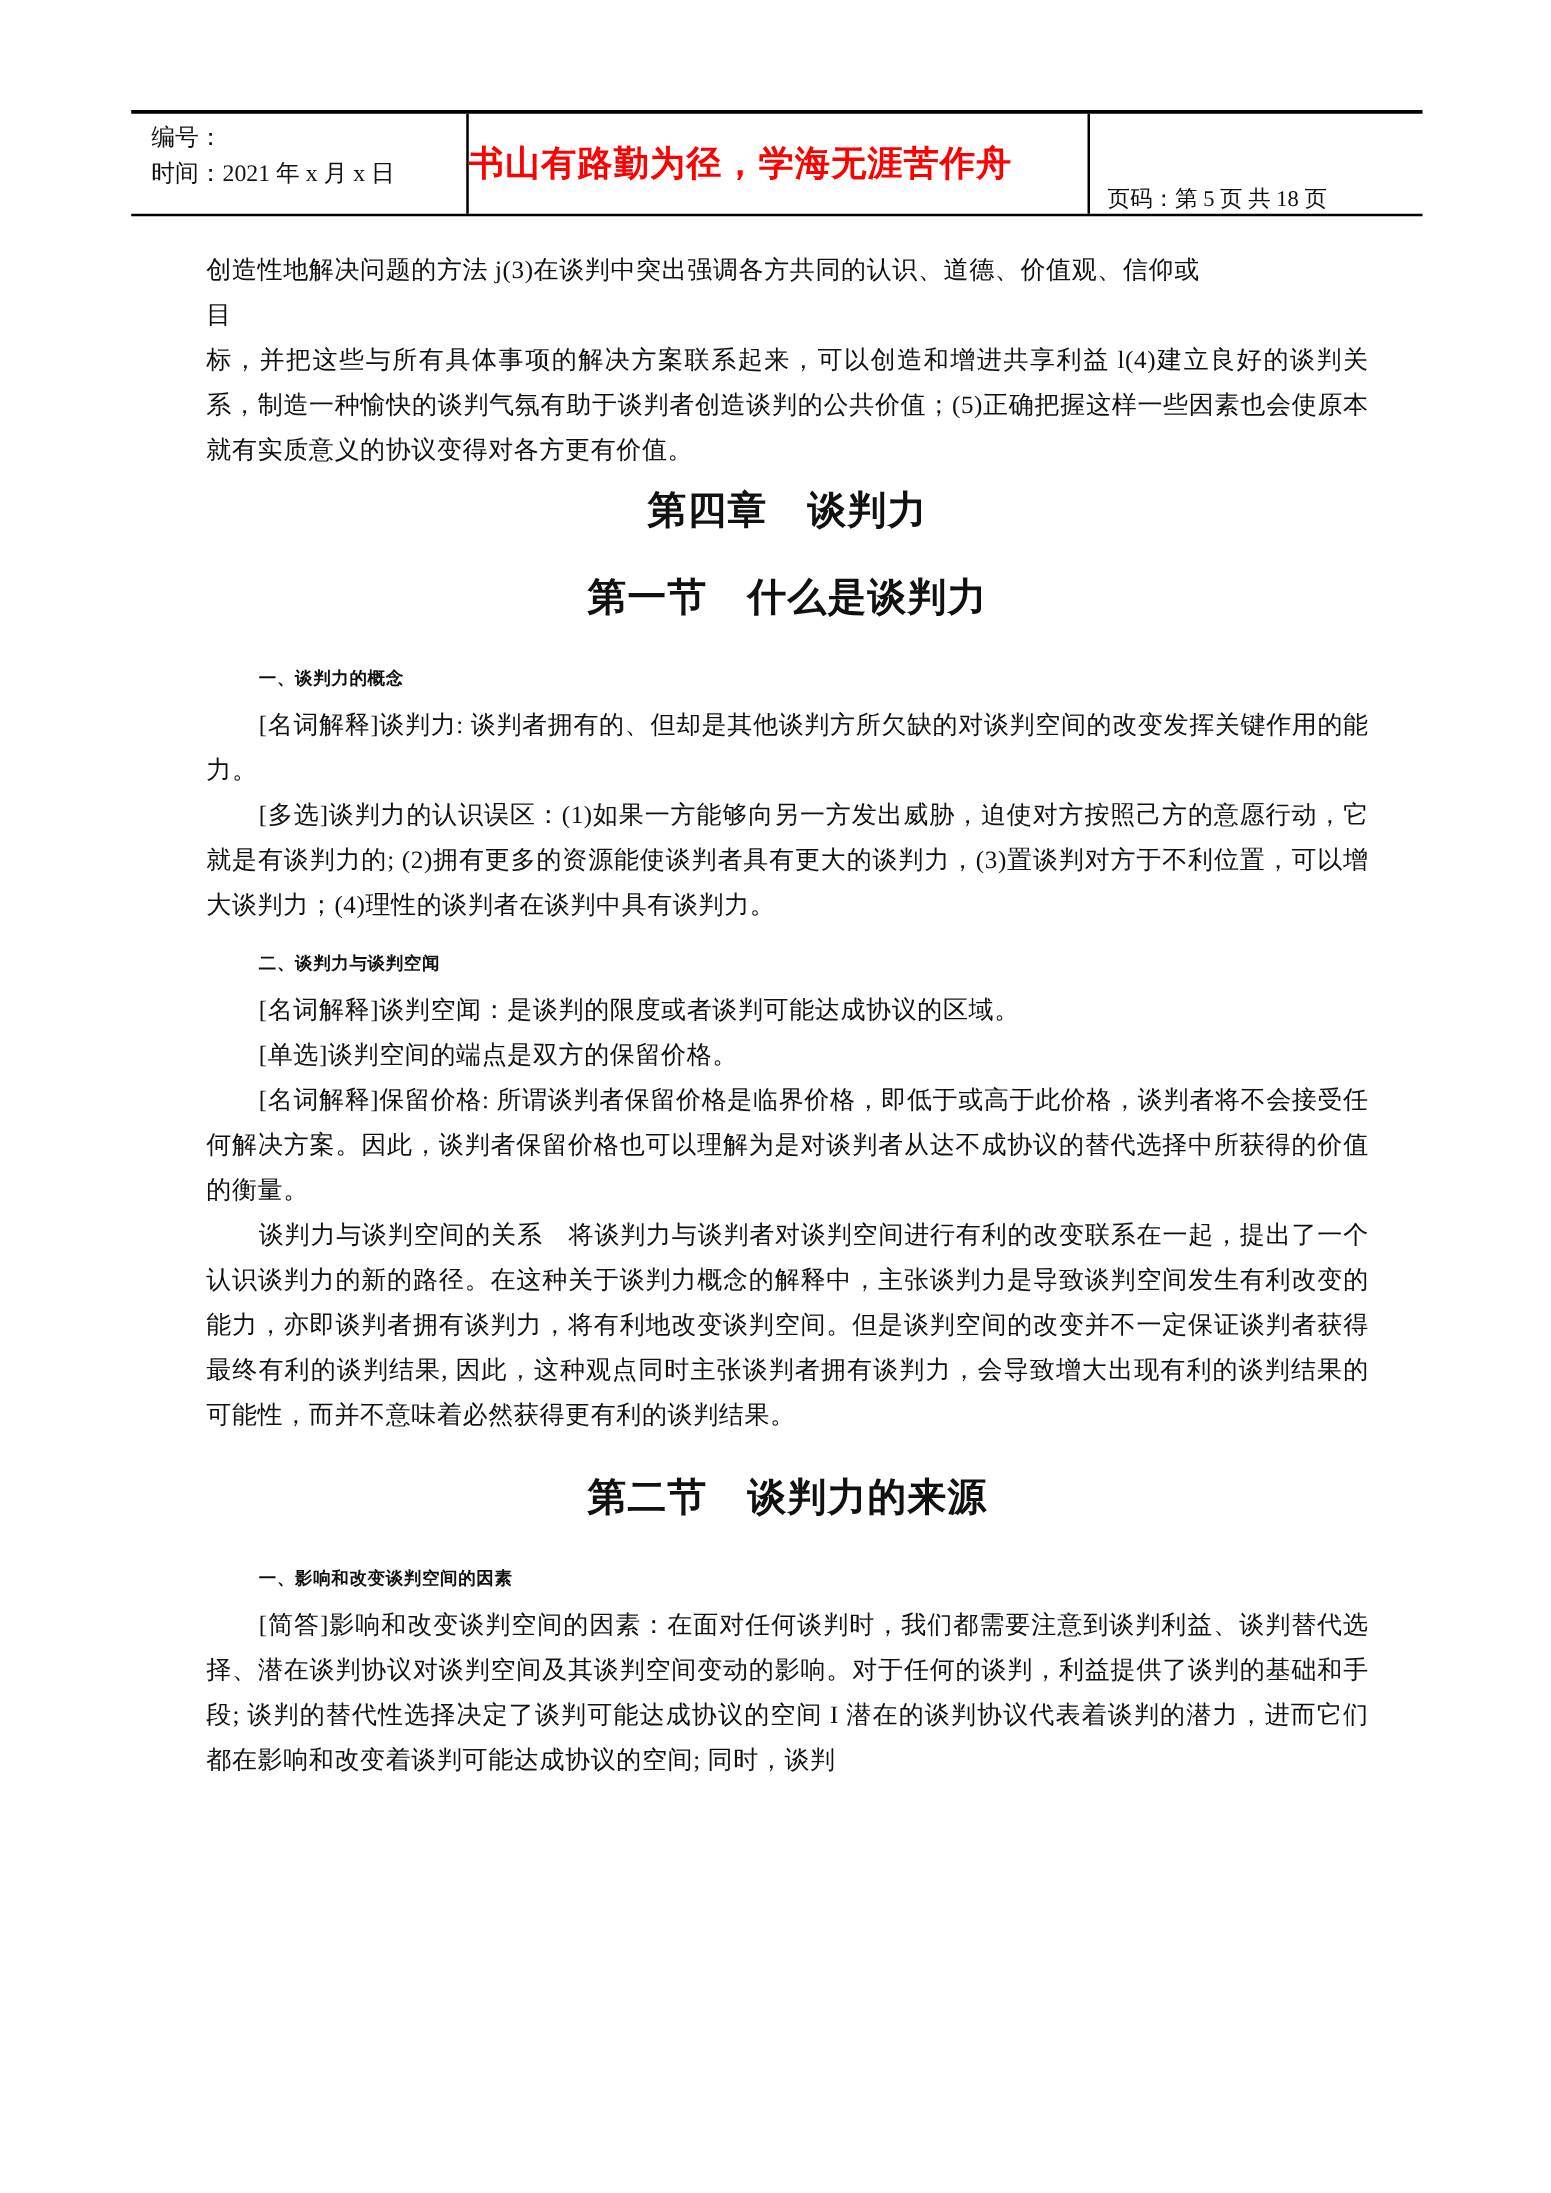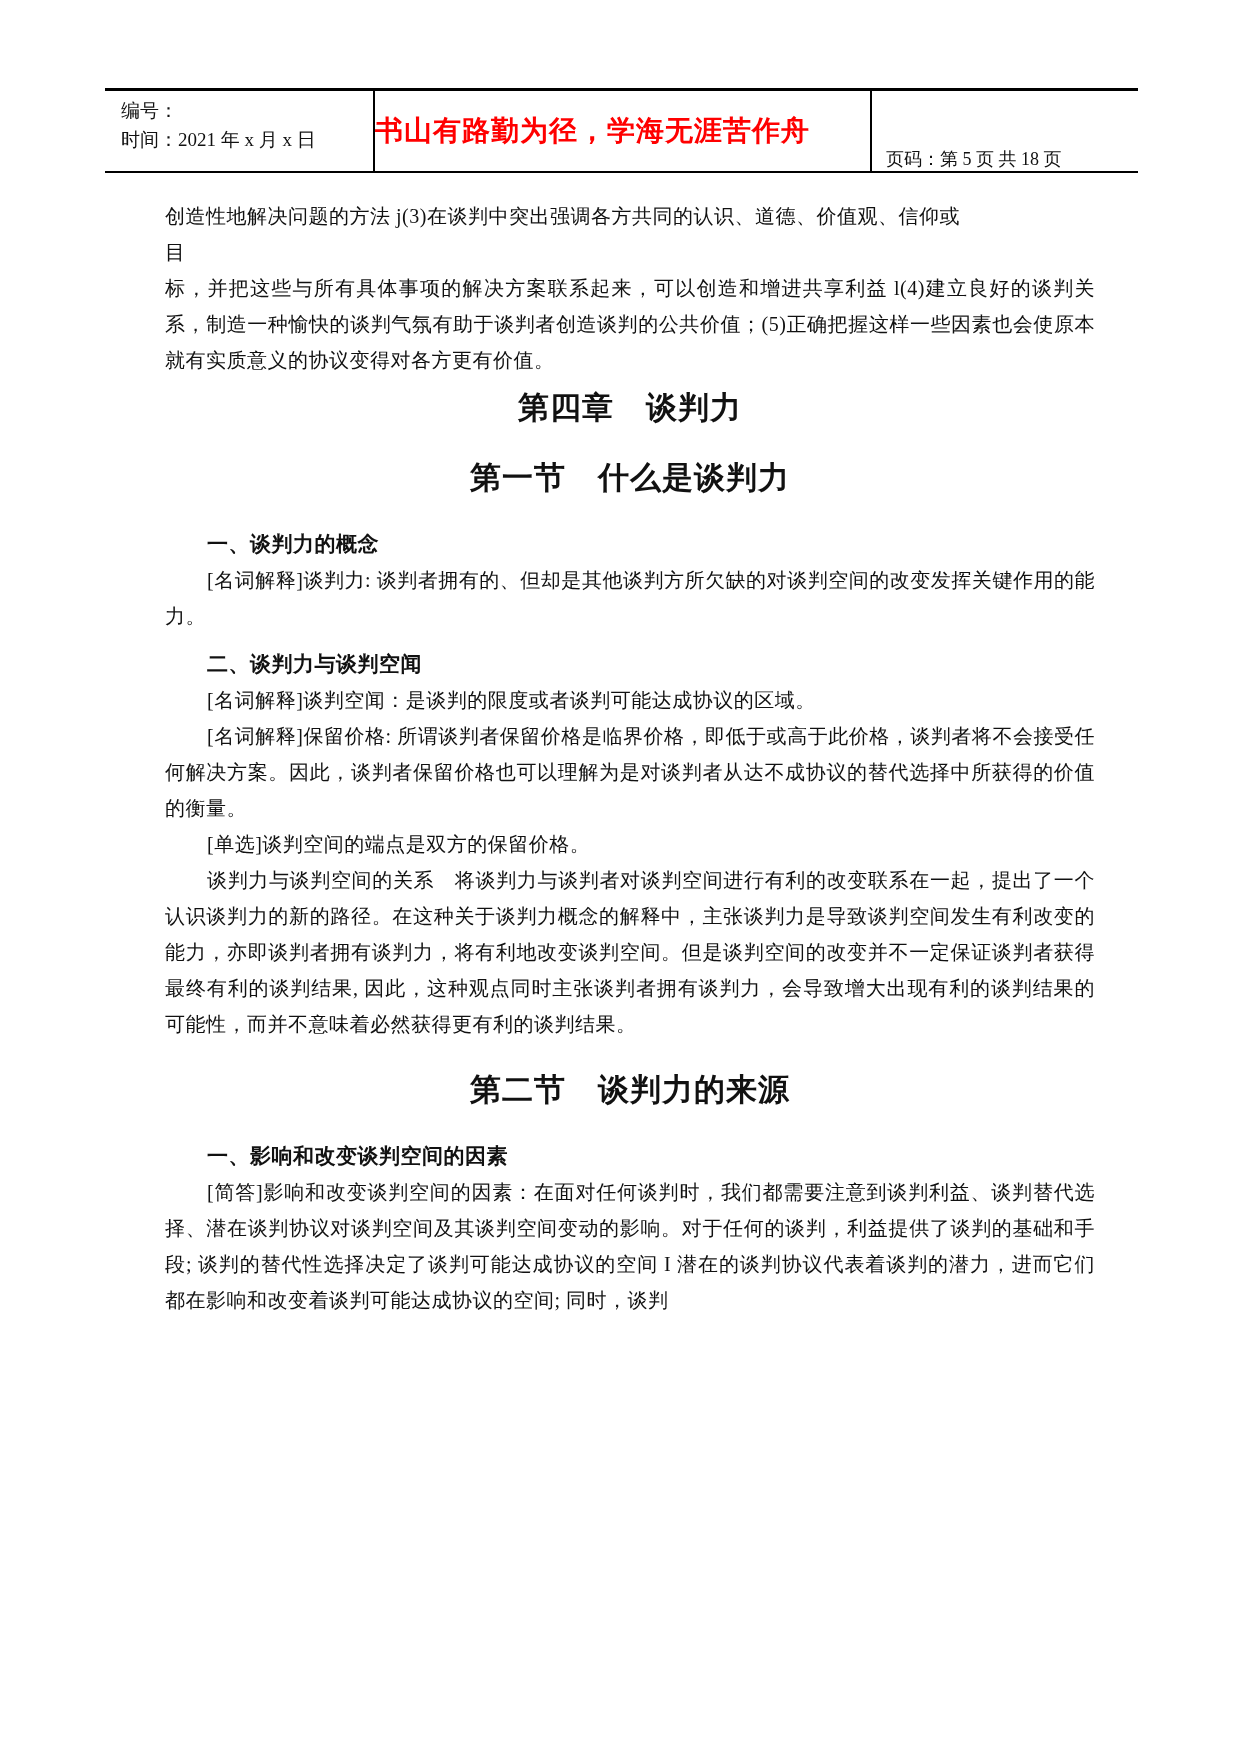--- a/index.html
+++ b/index.html
@@ -77,21 +77,21 @@
     font-weight: bold;
     text-align: center;
     letter-spacing: 1px;
   }
   .h1.ch4  { margin-top: 8px; }
   .h1.sec  { margin-top: 26px; }
   .h1.sec2 { margin-top: 26px; }
   .h2 {
     margin: 0;
     margin-top: 26px;
-    font-size: 21px;
+    font-size: 14px;
     line-height: 36px;
     font-weight: bold;
     text-indent: 42px;
     letter-spacing: 0.5px;
   }
   .h2.tight { margin-top: 12px; }
 
   
   .footer {
     position: absolute;
@@ -124,25 +124,26 @@
   <div class="content">
     <p class="para">创造性地解决问题的方法 j(3)在谈判中突出强调各方共同的认识、道德、价值观、信仰或</p>
     <p class="para">目</p>
     <p class="para">标，并把这些与所有具体事项的解决方案联系起来，可以创造和增进共享利益 l(4)建立良好的谈判关系，制造一种愉快的谈判气氛有助于谈判者创造谈判的公共价值；(5)正确把握这样一些因素也会使原本就有实质意义的协议变得对各方更有价值。</p>
 
     <h1 class="h1 ch4">第四章　谈判力</h1>
     <h1 class="h1 sec">第一节　什么是谈判力</h1>
 
     <h2 class="h2">一、谈判力的概念</h2>
     <p class="para indent">[名词解释]谈判力: 谈判者拥有的、但却是其他谈判方所欠缺的对谈判空间的改变发挥关键作用的能力。</p>
+    <p class="para indent">[多选]谈判力的认识误区：(1)如果一方能够向另一方发出威胁，迫使对方按照己方的意愿行动，它就是有谈判力的; (2)拥有更多的资源能使谈判者具有更大的谈判力，(3)置谈判对方于不利位置，可以增大谈判力；(4)理性的谈判者在谈判中具有谈判力。</p>
 
     <h2 class="h2 tight">二、谈判力与谈判空闻</h2>
     <p class="para indent">[名词解释]谈判空闻：是谈判的限度或者谈判可能达成协议的区域。</p>
+    <p class="para indent">[单选]谈判空间的端点是双方的保留价格。</p>
     <p class="para indent">[名词解释]保留价格: 所谓谈判者保留价格是临界价格，即低于或高于此价格，谈判者将不会接受任何解决方案。因此，谈判者保留价格也可以理解为是对谈判者从达不成协议的替代选择中所获得的价值的衡量。</p>
-    <p class="para indent">[单选]谈判空间的端点是双方的保留价格。</p>
     <p class="para indent">谈判力与谈判空间的关系　将谈判力与谈判者对谈判空间进行有利的改变联系在一起，提出了一个认识谈判力的新的路径。在这种关于谈判力概念的解释中，主张谈判力是导致谈判空间发生有利改变的能力，亦即谈判者拥有谈判力，将有利地改变谈判空间。但是谈判空间的改变并不一定保证谈判者获得最终有利的谈判结果, 因此，这种观点同时主张谈判者拥有谈判力，会导致增大出现有利的谈判结果的可能性，而并不意味着必然获得更有利的谈判结果。</p>
 
     <h1 class="h1 sec2">第二节　谈判力的来源</h1>
     <h2 class="h2">一、影响和改变谈判空间的因素</h2>
     <p class="para indent">[简答]影响和改变谈判空间的因素：在面对任何谈判时，我们都需要注意到谈判利益、谈判替代选择、潜在谈判协议对谈判空间及其谈判空间变动的影响。对于任何的谈判，利益提供了谈判的基础和手段; 谈判的替代性选择决定了谈判可能达成协议的空间 I 潜在的谈判协议代表着谈判的潜力，进而它们都在影响和改变着谈判可能达成协议的空间; 同时，谈判</p>
   </div>
 
   <div class="footer">第 5 页 共 18 页</div>
 
 </div>

